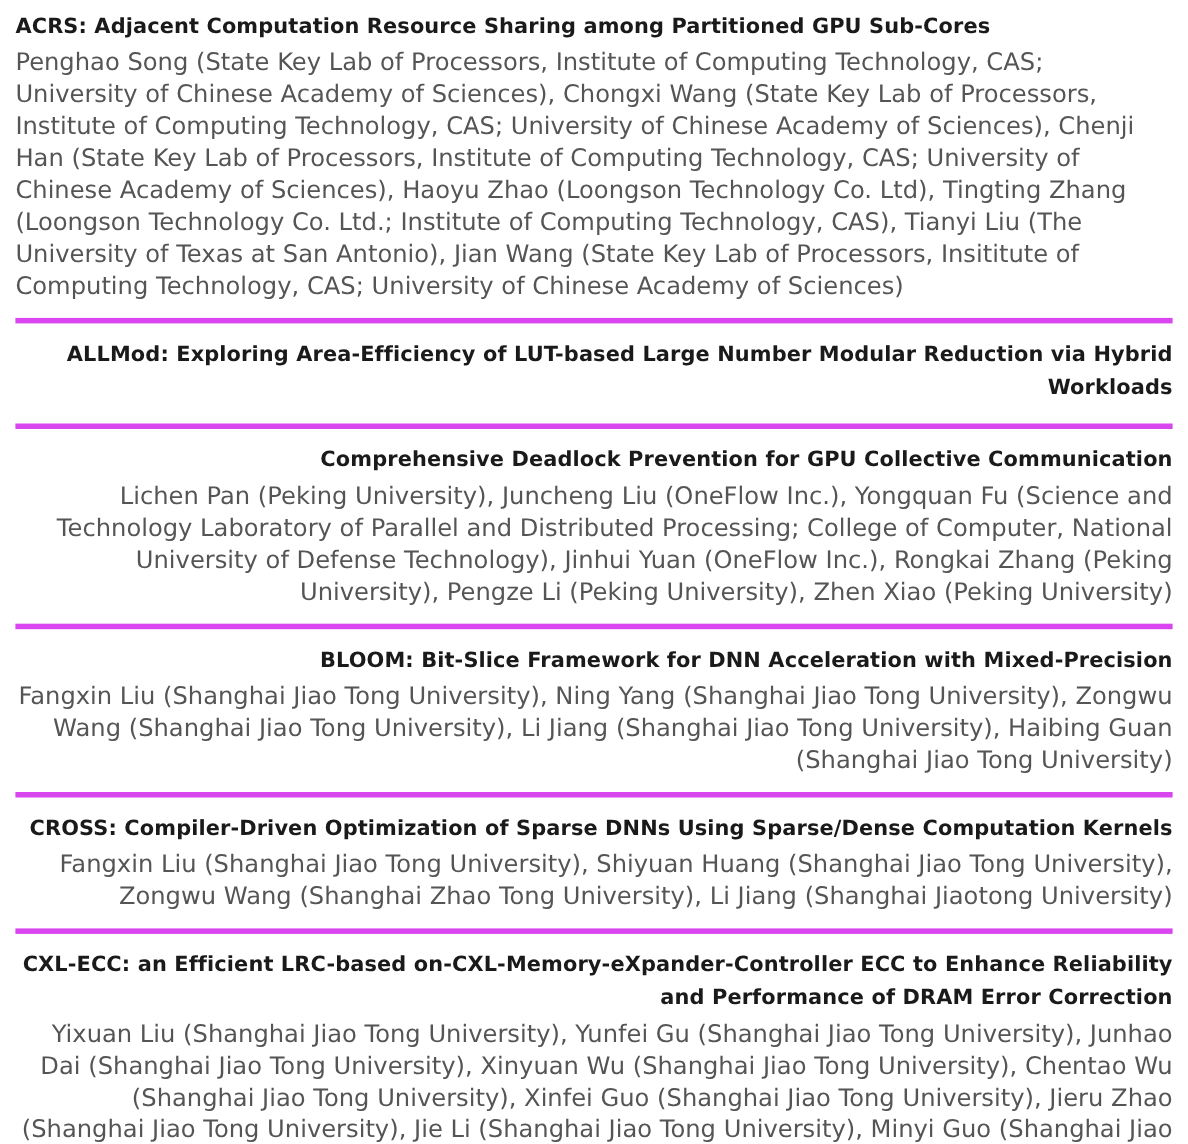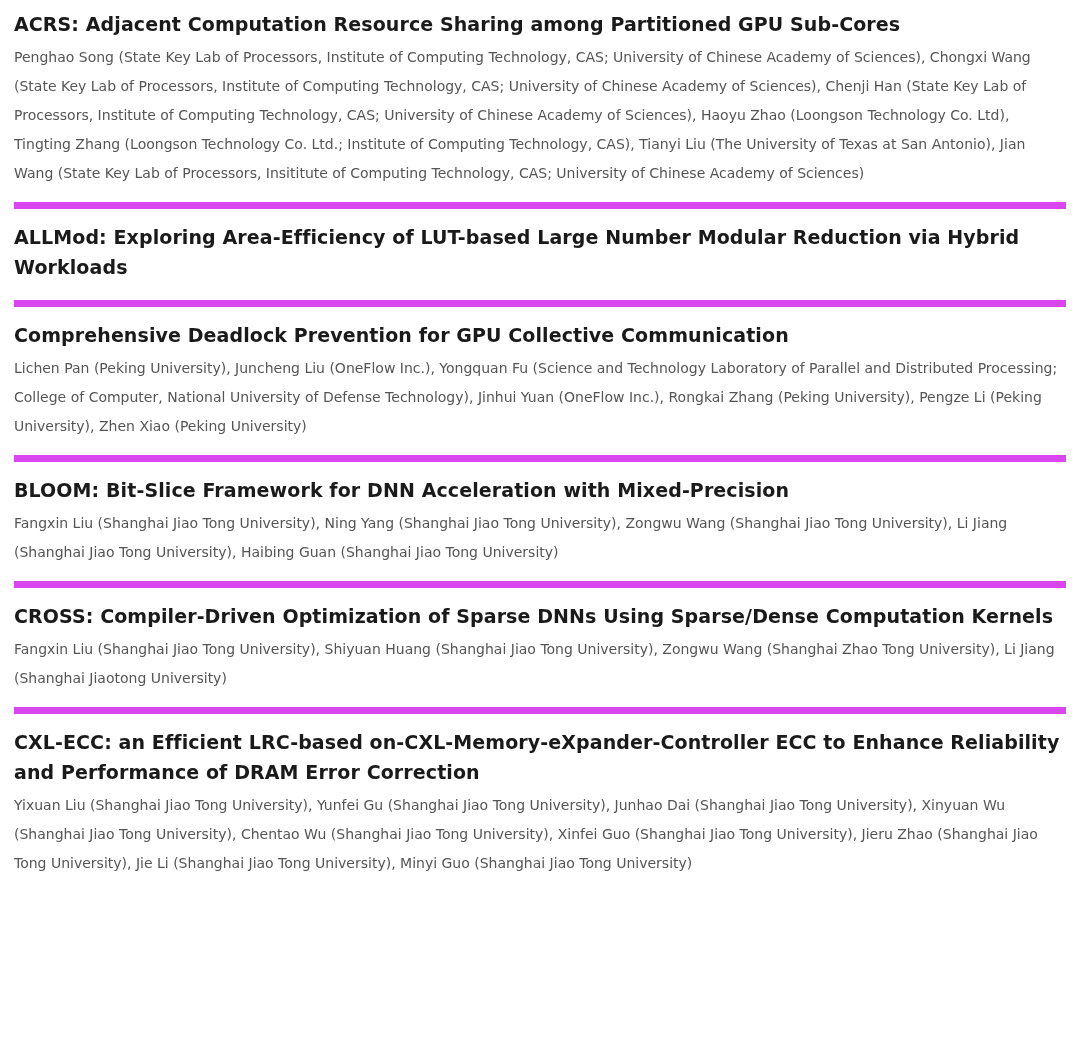--- a/index.html
+++ b/index.html
@@ -16,33 +16,34 @@
   .papers-list {
     padding: 0 14px;
   }
   .paper {
     padding: 13px 0 14px;
   }
   .paper:first-child {
     padding-top: 9px;
   }
   .paper + .paper {
-    border-top: 7px solid #d946ef;
+    border-top: 5px solid #d946ef;
+    text-align: right;
   }
   .paper-title {
     margin: 0 0 4px 0;
     font-size: 19px;
     line-height: 30px;
     font-weight: 700;
     color: #1a1a1a;
     letter-spacing: 0.1px;
   }
   .paper-authors {
     margin: 0;
-    font-size: 14px;
+    font-size: 22px;
     line-height: 29px;
     font-weight: 400;
     color: #555555;
   }
 </style>
 </head>
 <body>
 
 <main class="papers-list">
   <section class="paper">

